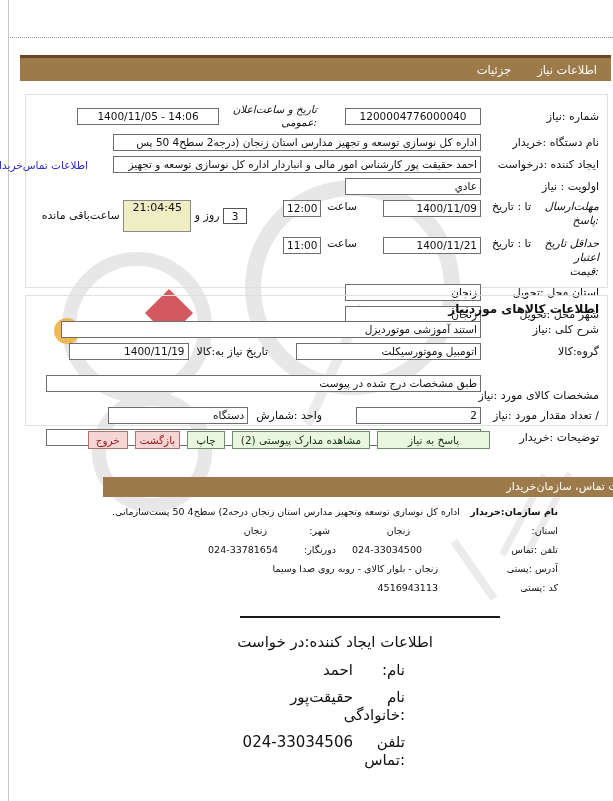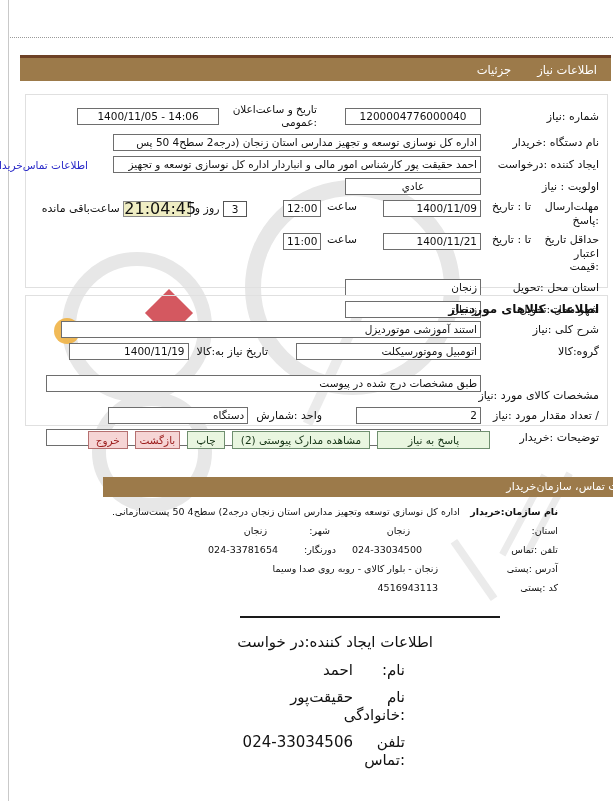--- a/index.html
+++ b/index.html
@@ -26,33 +26,33 @@
   
   .box { position:absolute; left:25px; width:583px; border:1px solid #e0e0e0; direction:rtl;
          padding:8px 8px 4px 8px; font-size:11px; z-index:2; }
   .box1 { top:94px; height:194px; }
   .box2 { top:295px; height:131px; padding-top:4px; }
 
   .row { display:flex; align-items:center; direction:rtl; margin-bottom:5px; }
   .row.top { align-items:flex-start; }
   .lbl { display:inline-block; text-align:right; color:#111; }
   .w118 { width:118px; flex:none; }
-  .two  { line-height:1.25; }
+  .two  { line-height:1.25;font-style:italic; }
   .field { background:#fff; border:1px solid #6e6e6e; height:17px; line-height:15px; font-size:10.5px;
            padding:0 3px; overflow:hidden; white-space:nowrap; flex:none;margin-left:20px; }
   .ltr { direction:ltr; unicode-bidi:isolate; }
   .tc { text-align:center; }
   .tr { text-align:right; }
   .link { color:#2a2ac8; font-size:10.5px; margin-right:5px; white-space:nowrap; cursor:pointer; }
 
   .cd { margin-right:16px; width:214px; line-height:17px; font-size:11px; }
   .cd .mini { display:inline-block; width:24px; height:16px; border:1px solid #555; background:#fff;
               text-align:center; line-height:14px; font-size:10.5px; vertical-align:middle; }
-  .cd .beige { display:inline-block; width:68px; height:16px; border:1px solid #8a8a8a; background:#efedc3;
-               text-align:center; line-height:14px; font-size:16px; vertical-align:middle; direction:ltr; }
+  .cd .beige { display:inline-block; width:68px; height:32px; border:1px solid #8a8a8a; background:#efedc3;
+               text-align:center; line-height:14px; font-size:11px; vertical-align:middle; direction:ltr; }
 
   .goods-header { font-weight:bold; font-size:12px; margin:2px 0 5px 0; text-align:right; }
 
   
   .btnrow { position:absolute; top:431px; left:88px; width:402px; display:flex; direction:rtl; gap:7px; z-index:2; }
   .btn { height:18px; border:1px solid #6f8f6f; background:#e9f6e0; color:#143314; font-size:10.5px;
          line-height:16px; text-align:center; cursor:pointer; font-family:"DejaVu Sans",sans-serif; }
   .btn.pink { background:#f6d5d5; border-color:#b57070; color:#9b1c1c; }
 
   
@@ -113,21 +113,21 @@
     </div>
 
     <div class="row">
       <span class="lbl w118">ایجاد کننده :درخواست</span>
       <span class="field" style="width:368px;">احمد حقیقت پور کارشناس امور مالی و انباردار اداره کل نوسازی   توسعه و تجهیز</span>
       <span class="link">اطلاعات تماس‌خریدار</span>
     </div>
 
     <div class="row">
       <span class="lbl w118">اولویت : نیاز</span>
-      <span class="field tr" style="width:136px;text-align:center;">عادي</span>
+      <span class="field tr" style="width:136px;">عادي</span>
     </div>
 
     <div class="row top">
       <span class="lbl two" style="width:68px; flex:none;">
         <span style="display:block;">مهلت‌ارسال</span>
         <span style="display:block;">:پاسخ</span>
       </span>
       <span class="lbl" style="width:50px; flex:none;">تا : تاریخ</span>
       <span class="field ltr tr" style="width:98px;">1400/11/09</span>
       <span class="lbl" style="margin:0 6px; flex:none;">ساعت</span>

